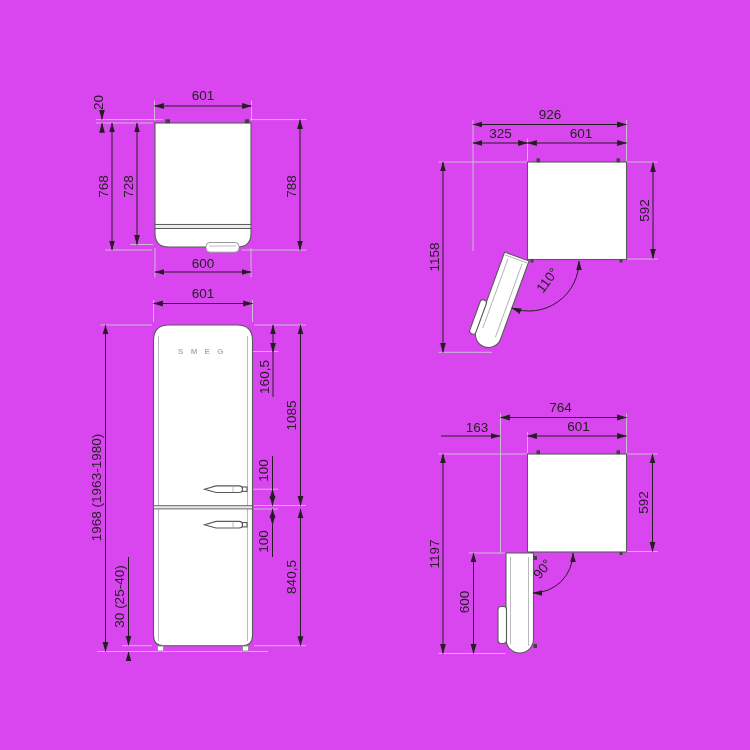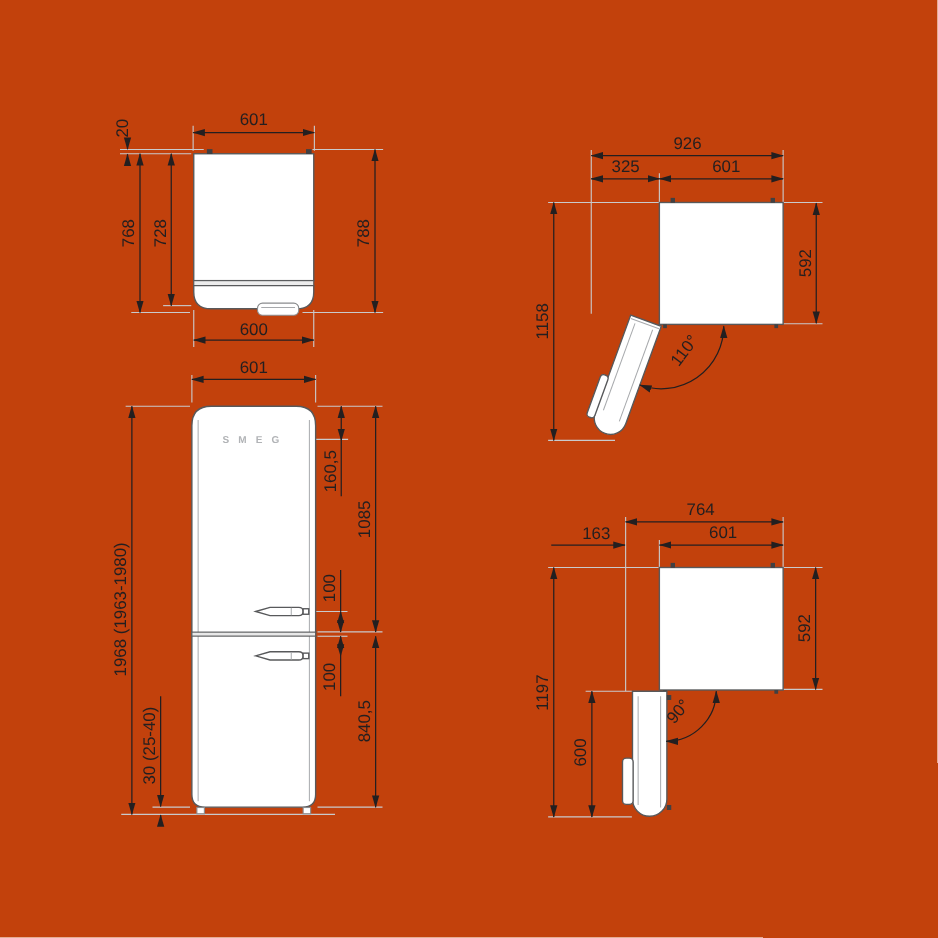--- a/index.html
+++ b/index.html
@@ -1,16 +1,16 @@
 <!DOCTYPE html>
 <html><head>
 <meta charset="utf-8">
 <style>
   html,body{margin:0;padding:0;background:#ffffff;}
-  #stage{position:relative;width:750px;height:750px;background:#c2410c;overflow:hidden;}
+  #stage{position:relative;width:750px;height:750px;background:#d946ef;overflow:hidden;}
   svg{display:block;}
   svg text{font-family:"Liberation Sans","DejaVu Sans",sans-serif;font-size:13.5px;fill:#231f20;}
   .fw{fill:#ffffff;stroke:#58595b;stroke-width:1.1;}
   .thin{fill:none;stroke:#a7a9ac;stroke-width:0.8;}
   .ext{stroke:#c9cacc;stroke-width:0.9;fill:none;}
   .dim{stroke:#231f20;stroke-width:1;fill:none;}
   .dk{fill:#414042;stroke:none;}
   .band{fill:#ececec;stroke:#58595b;stroke-width:0.9;}
   .split{fill:#e8e8e8;stroke:#58595b;stroke-width:0.9;}
   .foot{fill:#ffffff;stroke:#8a8c8e;stroke-width:0.9;}

